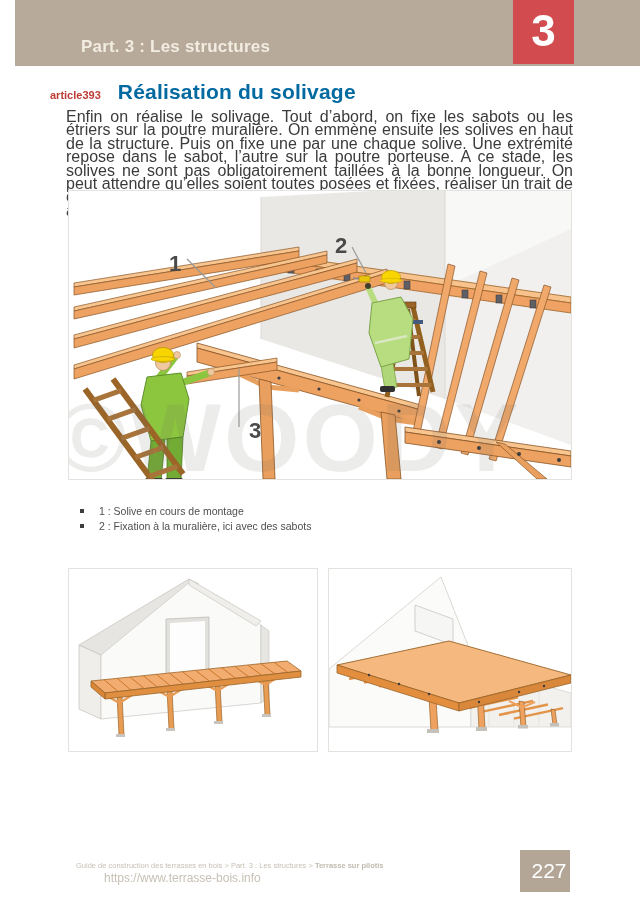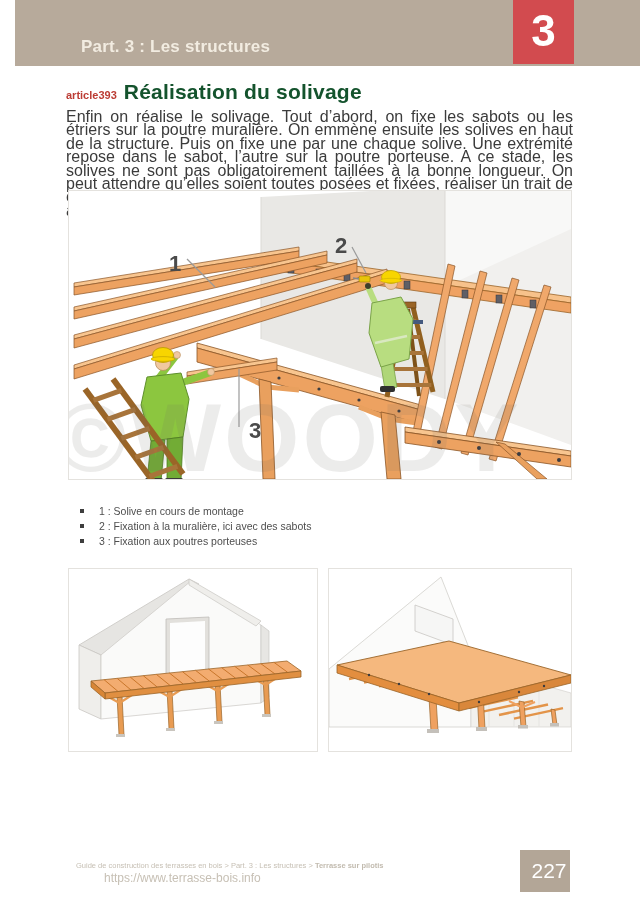--- a/index.html
+++ b/index.html
@@ -6,23 +6,23 @@
   html,body { background:#ffffff; }
   .page { position:relative; width:640px; height:897px; background:#fff; overflow:hidden;
           font-family:"Liberation Sans","DejaVu Sans",sans-serif; }
 
   .header-band { position:absolute; left:0; top:0; width:640px; height:66px; background:#B7AA9B;margin-left:15px; }
   .header-title { position:absolute; left:66px; bottom:9px; font-size:17px; font-weight:bold;
                   color:#F2ECE1; letter-spacing:0.2px; }
   .chapter-box { position:absolute; left:513px; top:0; width:61px; height:64px; background:#D24B4F; text-align:center; }
   .chapter-box span { font-size:44px; font-weight:bold; color:#fff; line-height:62px; }
 
-  .article-head { position:absolute; left:66px; top:80px; width:507px; display:flex; align-items:baseline; gap:7px; }
+  .article-head { position:absolute; left:50px; top:80px; width:507px; display:flex; align-items:baseline; gap:17px; }
   .article-id { font-size:11px; font-weight:bold; color:#BC3C34; }
-  .article-title { font-size:21px; font-weight:bold; color:#14532d; letter-spacing:0.2px; }
+  .article-title { font-size:21px; font-weight:bold; color:#0369a1; letter-spacing:0.2px; }
 
   .body-text { position:absolute; left:66px; top:110px; width:507px; font-size:16px; line-height:13.4px;
                color:#3B3B3B; text-align:justify; }
 
   .figure-canvas { position:absolute; left:68px; top:190px; width:504px; height:290px;
                    border:1px solid #E4E2DE; background:#fff; overflow:hidden; }
   .figure-canvas svg { display:block; width:502px; height:288px; }
   .figure-caption { position:absolute; left:68px; top:482px; width:504px; text-align:center;
                     font-size:11px; font-weight:bold; color:#464646; }
   .legend { position:absolute; left:80px; top:503px; list-style:none; }
@@ -199,24 +199,20 @@
 
 
   <ul class="legend">
     <li>
       <span class="bullet"></span>
       <span>1 : Solive en cours de montage</span>
     </li>
     <li>
       <span class="bullet"></span>
       <span>2 : Fixation à la muralière, ici avec des sabots</span>
-    </li>
-    <li>
-      <span class="bullet"></span>
-      <span>3 : Fixation aux poutres porteuses</span>
     </li>
   </ul>
 
   <div class="thumb left">
     <svg viewBox="0 0 248 182">
       <g>
         <polygon points="10,76 120,10 130,15 32,86" fill="#E6E5E2" stroke="#C9C7C3" stroke-width="0.8"></polygon>
         <polygon points="10,76 32,86 32,150 10,140" fill="#EFEEEB" stroke="#C9C7C3" stroke-width="0.8"></polygon>
         <polygon points="32,86 122,12 192,56 192,134 32,150" fill="#FAFAF9" stroke="#CFCDC9" stroke-width="0.8"></polygon>
         <polygon points="120,10 192,52 187,57 120,16" fill="#EFEEEB" stroke="#C9C7C3" stroke-width="0.7"></polygon>

